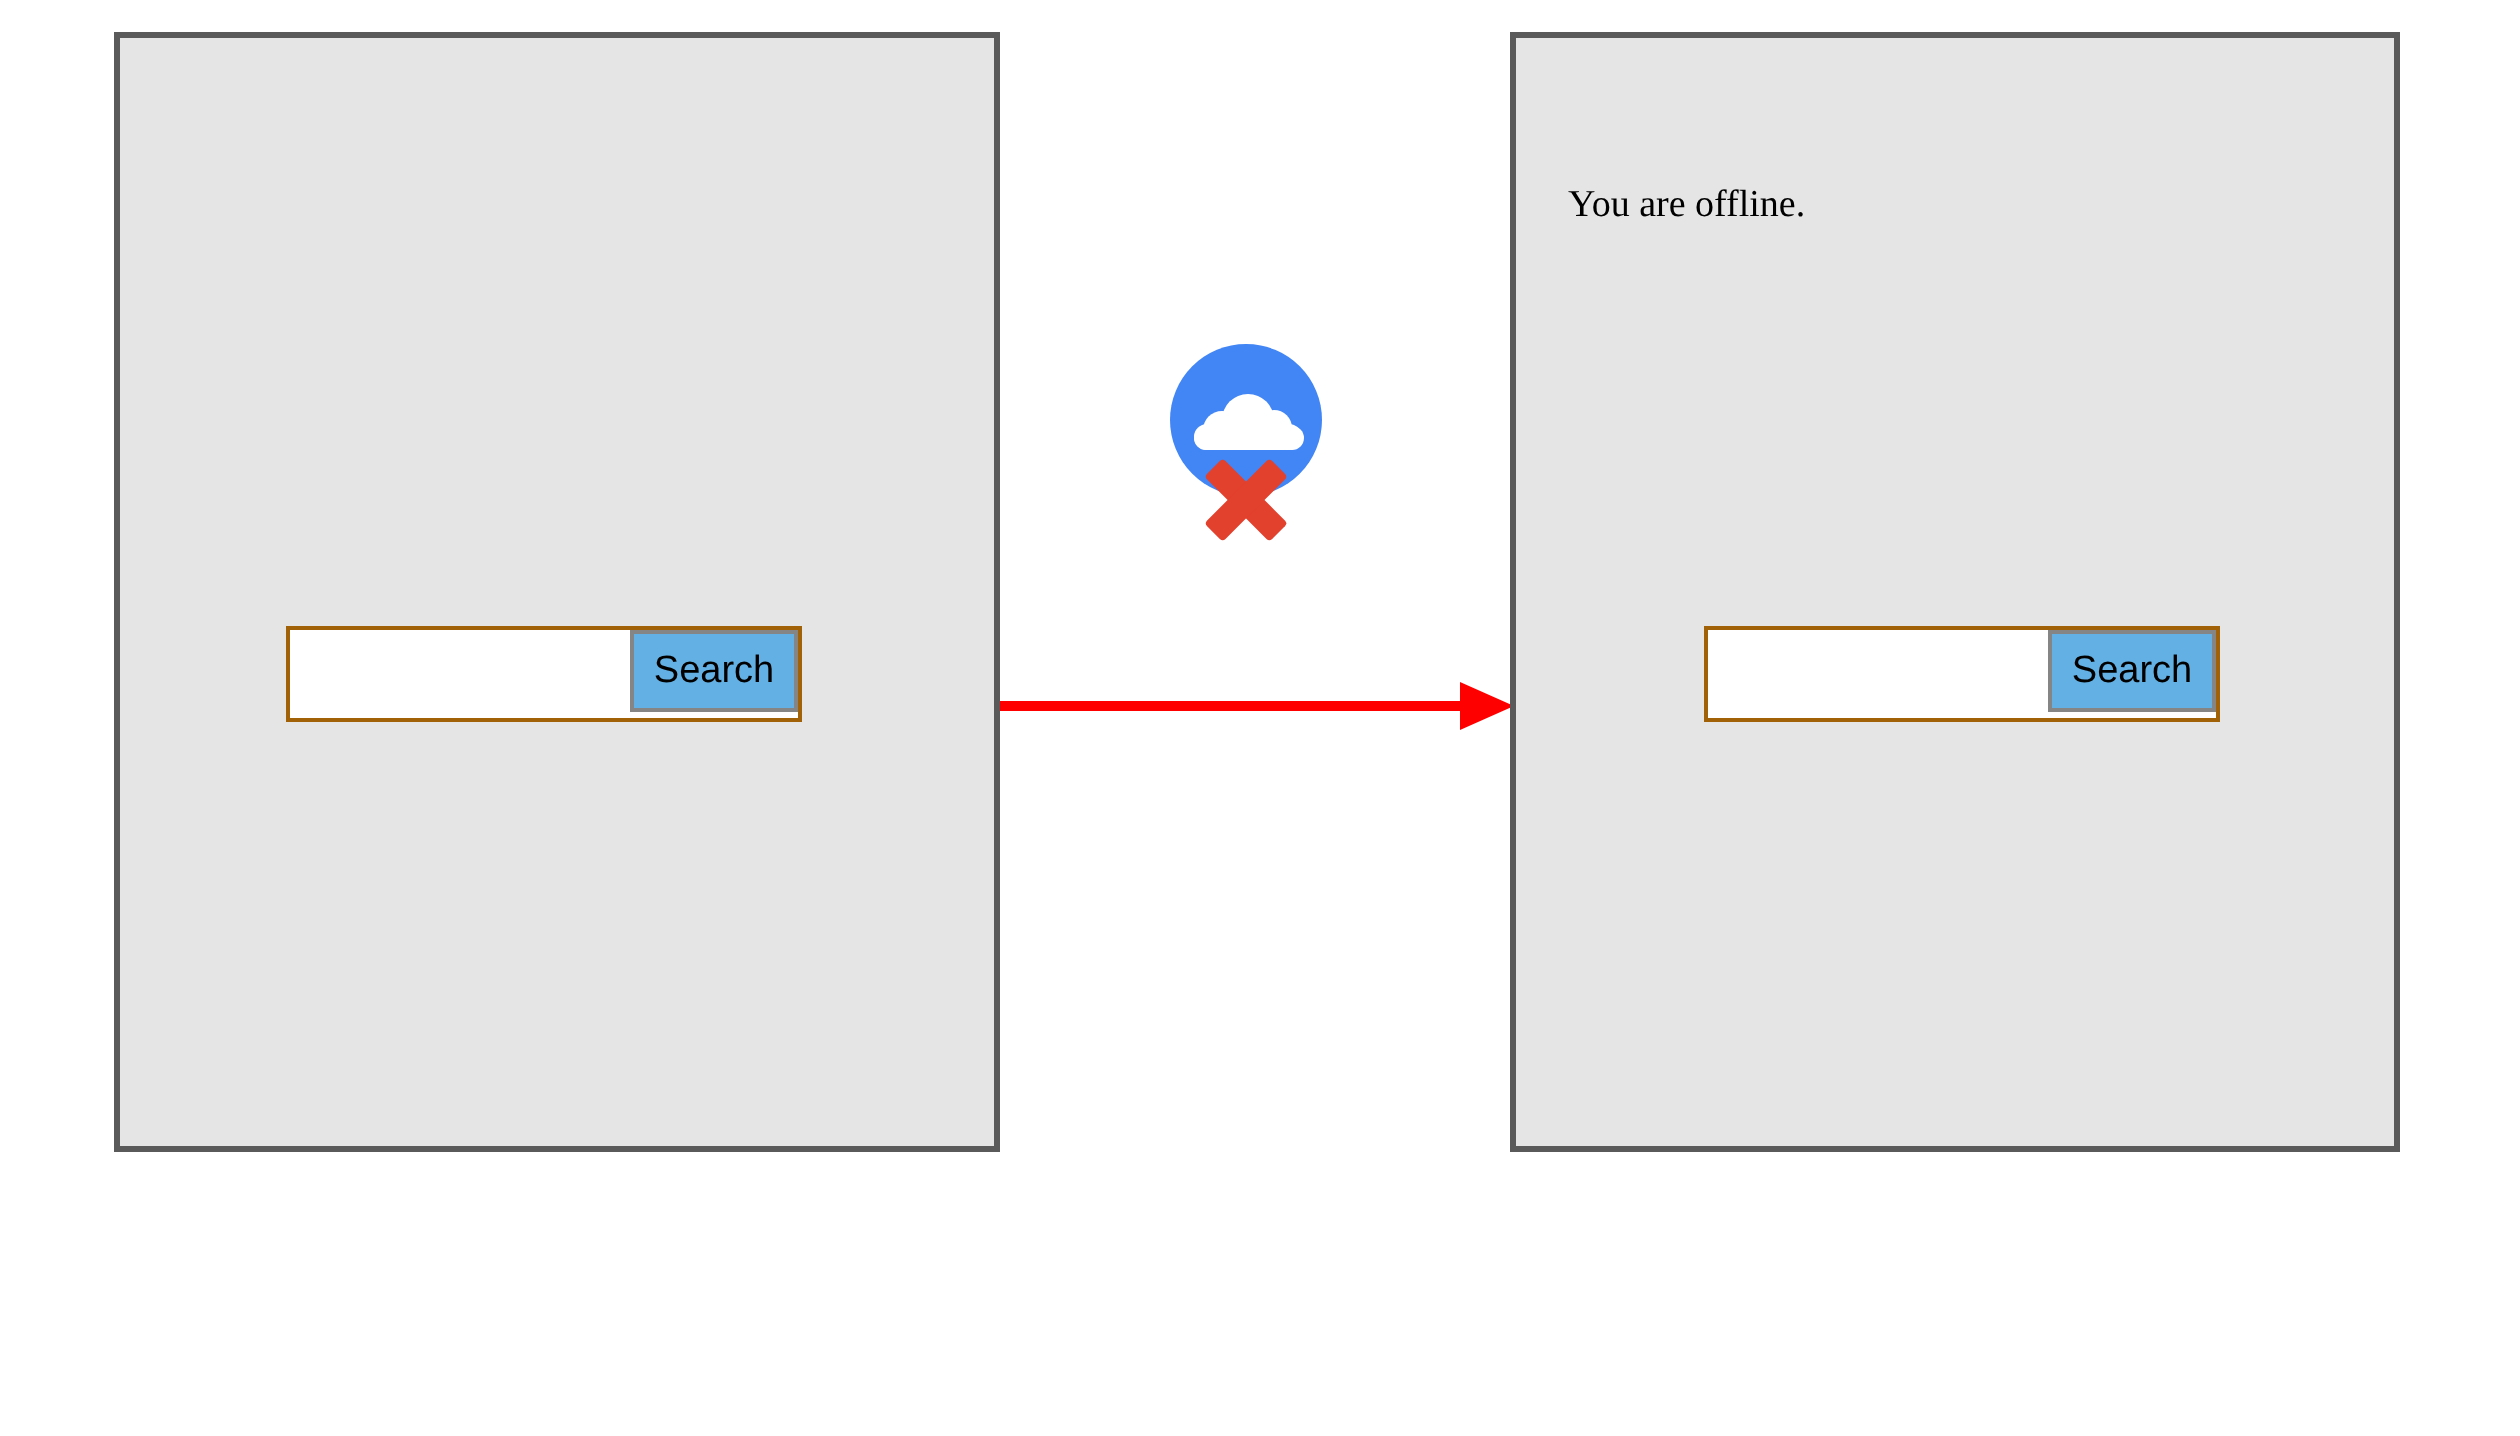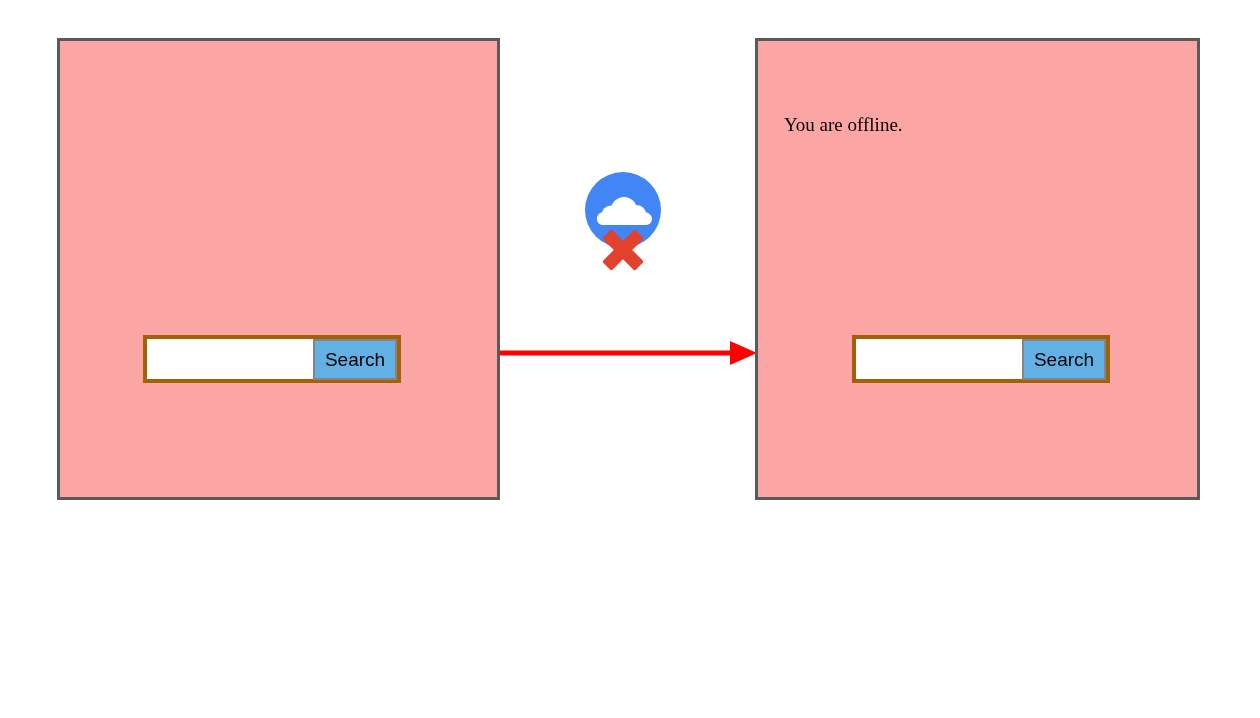--- a/index.html
+++ b/index.html
@@ -7,34 +7,34 @@
   .canvas {
     position: relative;
     width: 1260px;
     height: 718px;
     background: #ffffff;
     font-family: "Liberation Sans", sans-serif;
     overflow: hidden;
   }
   .frame {
     position: absolute;
-    top: 38px;
-    height: 462px;
+    top: 16px;
+    height: 560px;
     border: 3px solid #5a5a5a;
-    background: #fca5a5;
+    background: #e5e5e5;
   }
   .frame-left  { left: 57px;  width: 443px; }
   .frame-right { left: 755px; width: 445px; }
 
   .search-box {
     position: absolute;
     top: 294px;
     width: 258px;
     height: 48px;
-    border: 4px solid #a16207;
+    border: 2px solid #a16207;
     background: #ffffff;
   }
   .frame-left  .search-box { left: 83px; }
   .frame-right .search-box { left: 94px; }
 
   .search-input {
     position: absolute;
     left: 0; top: 0;
     width: 100%; height: 100%;
     border: none;

